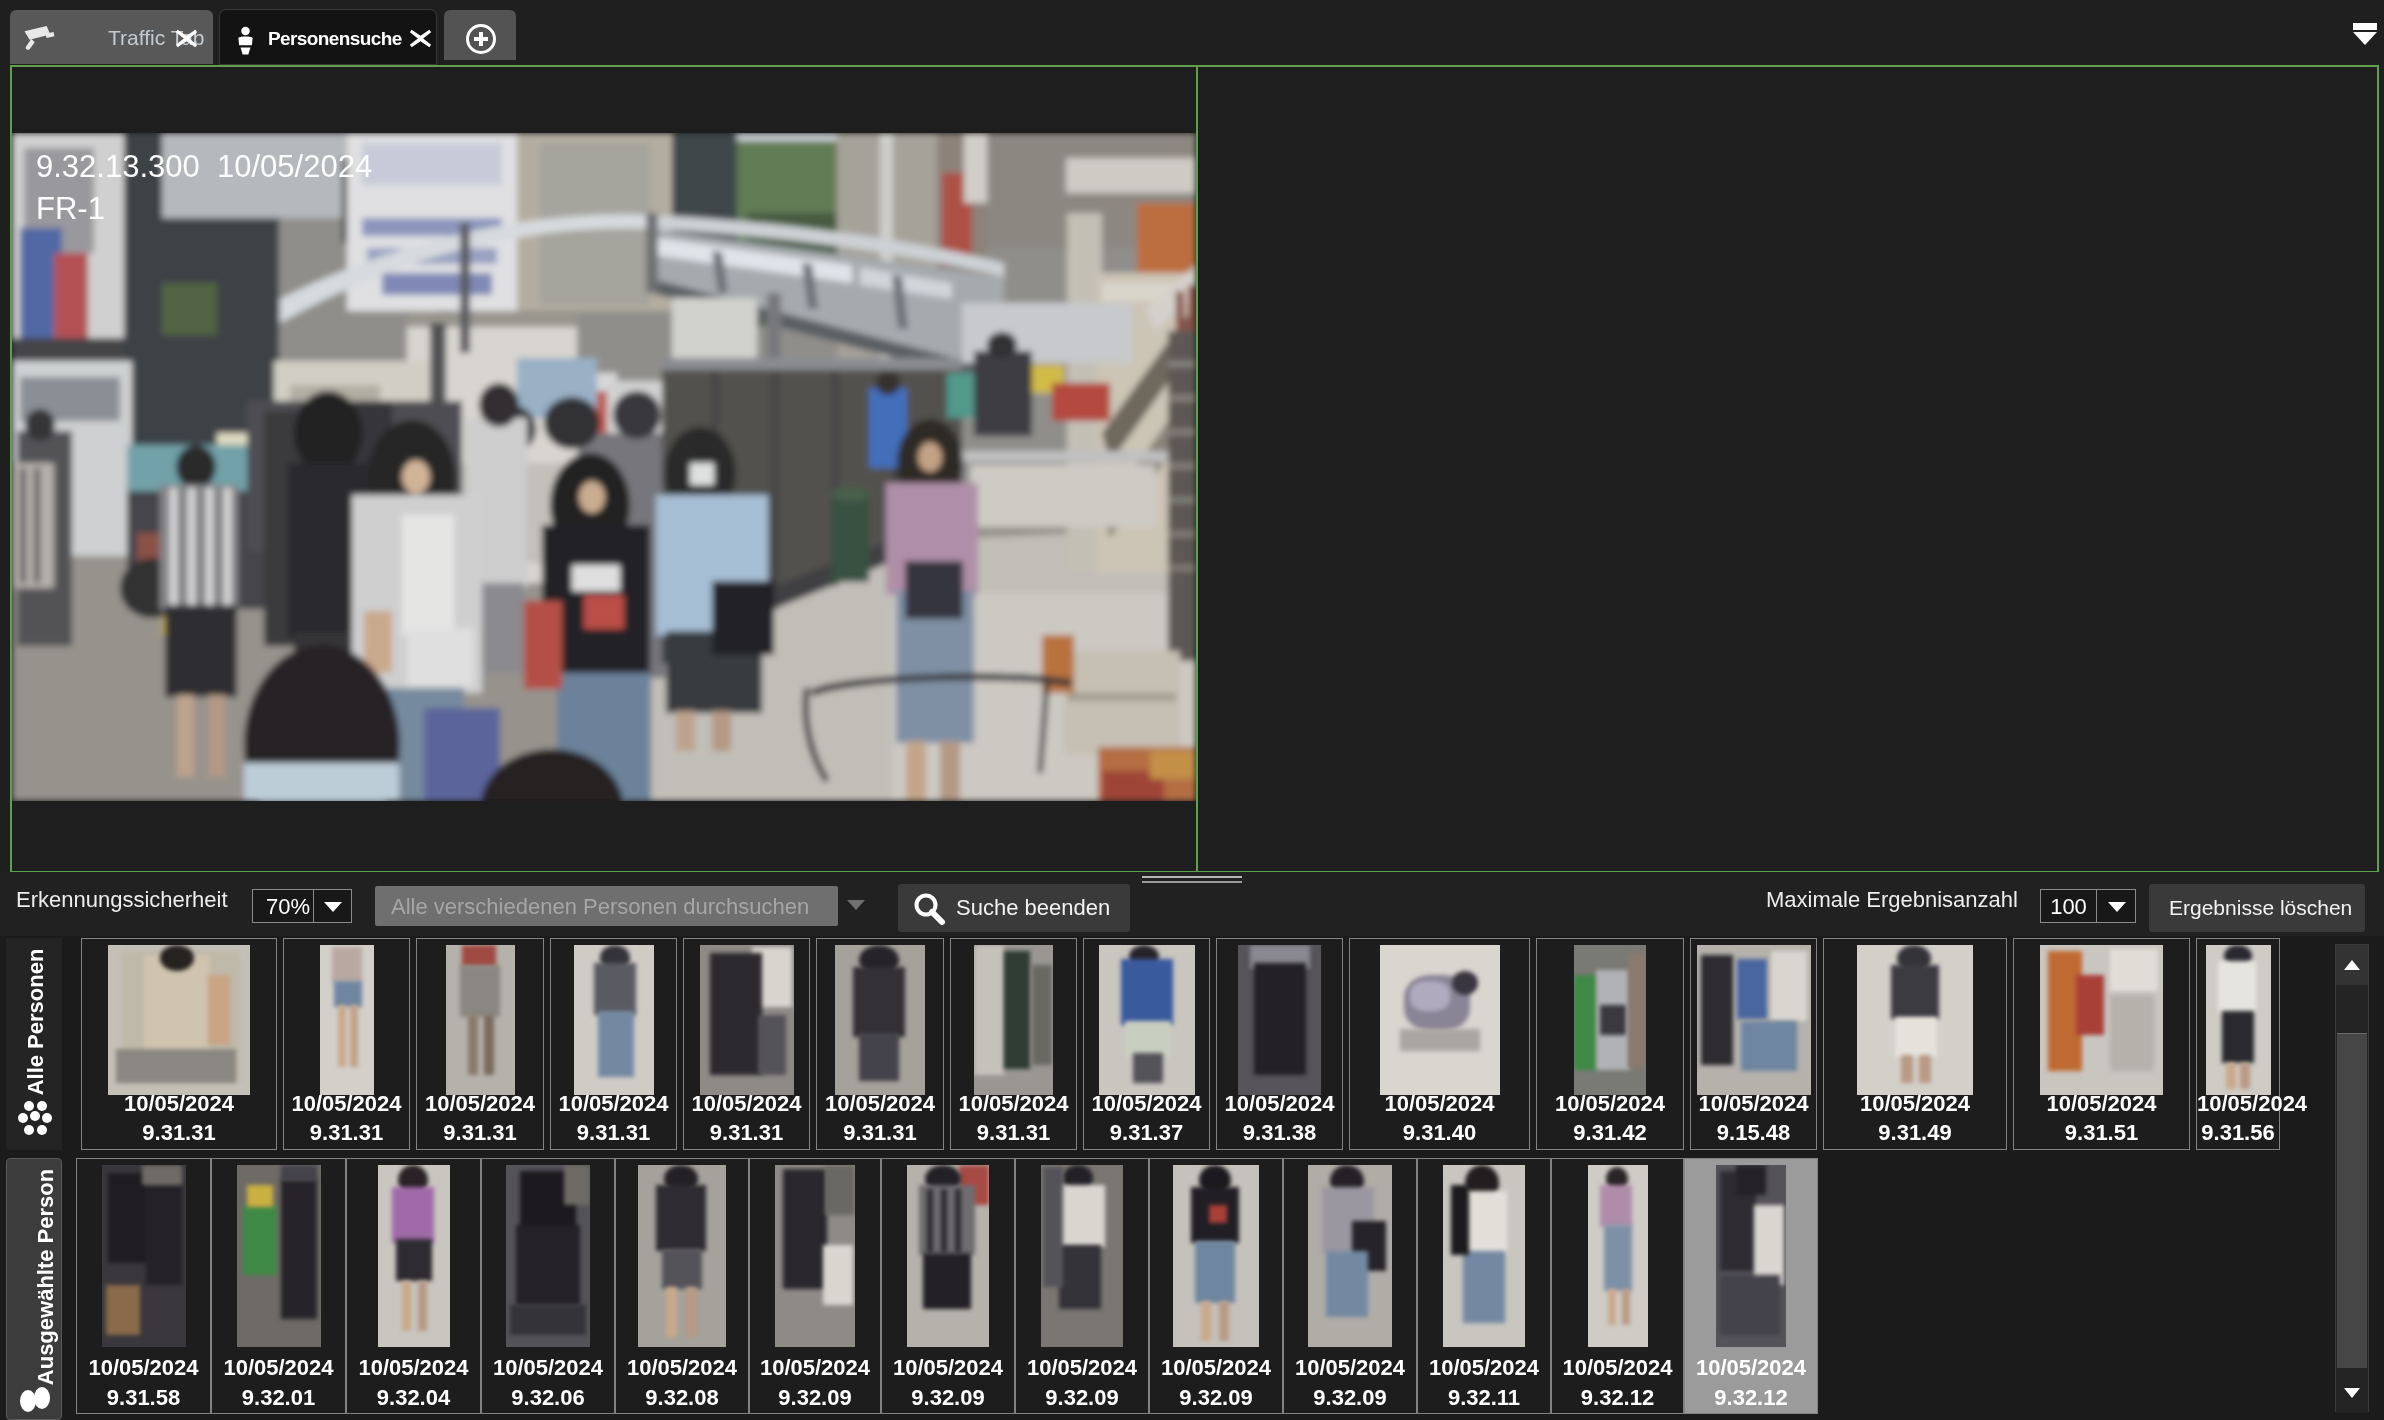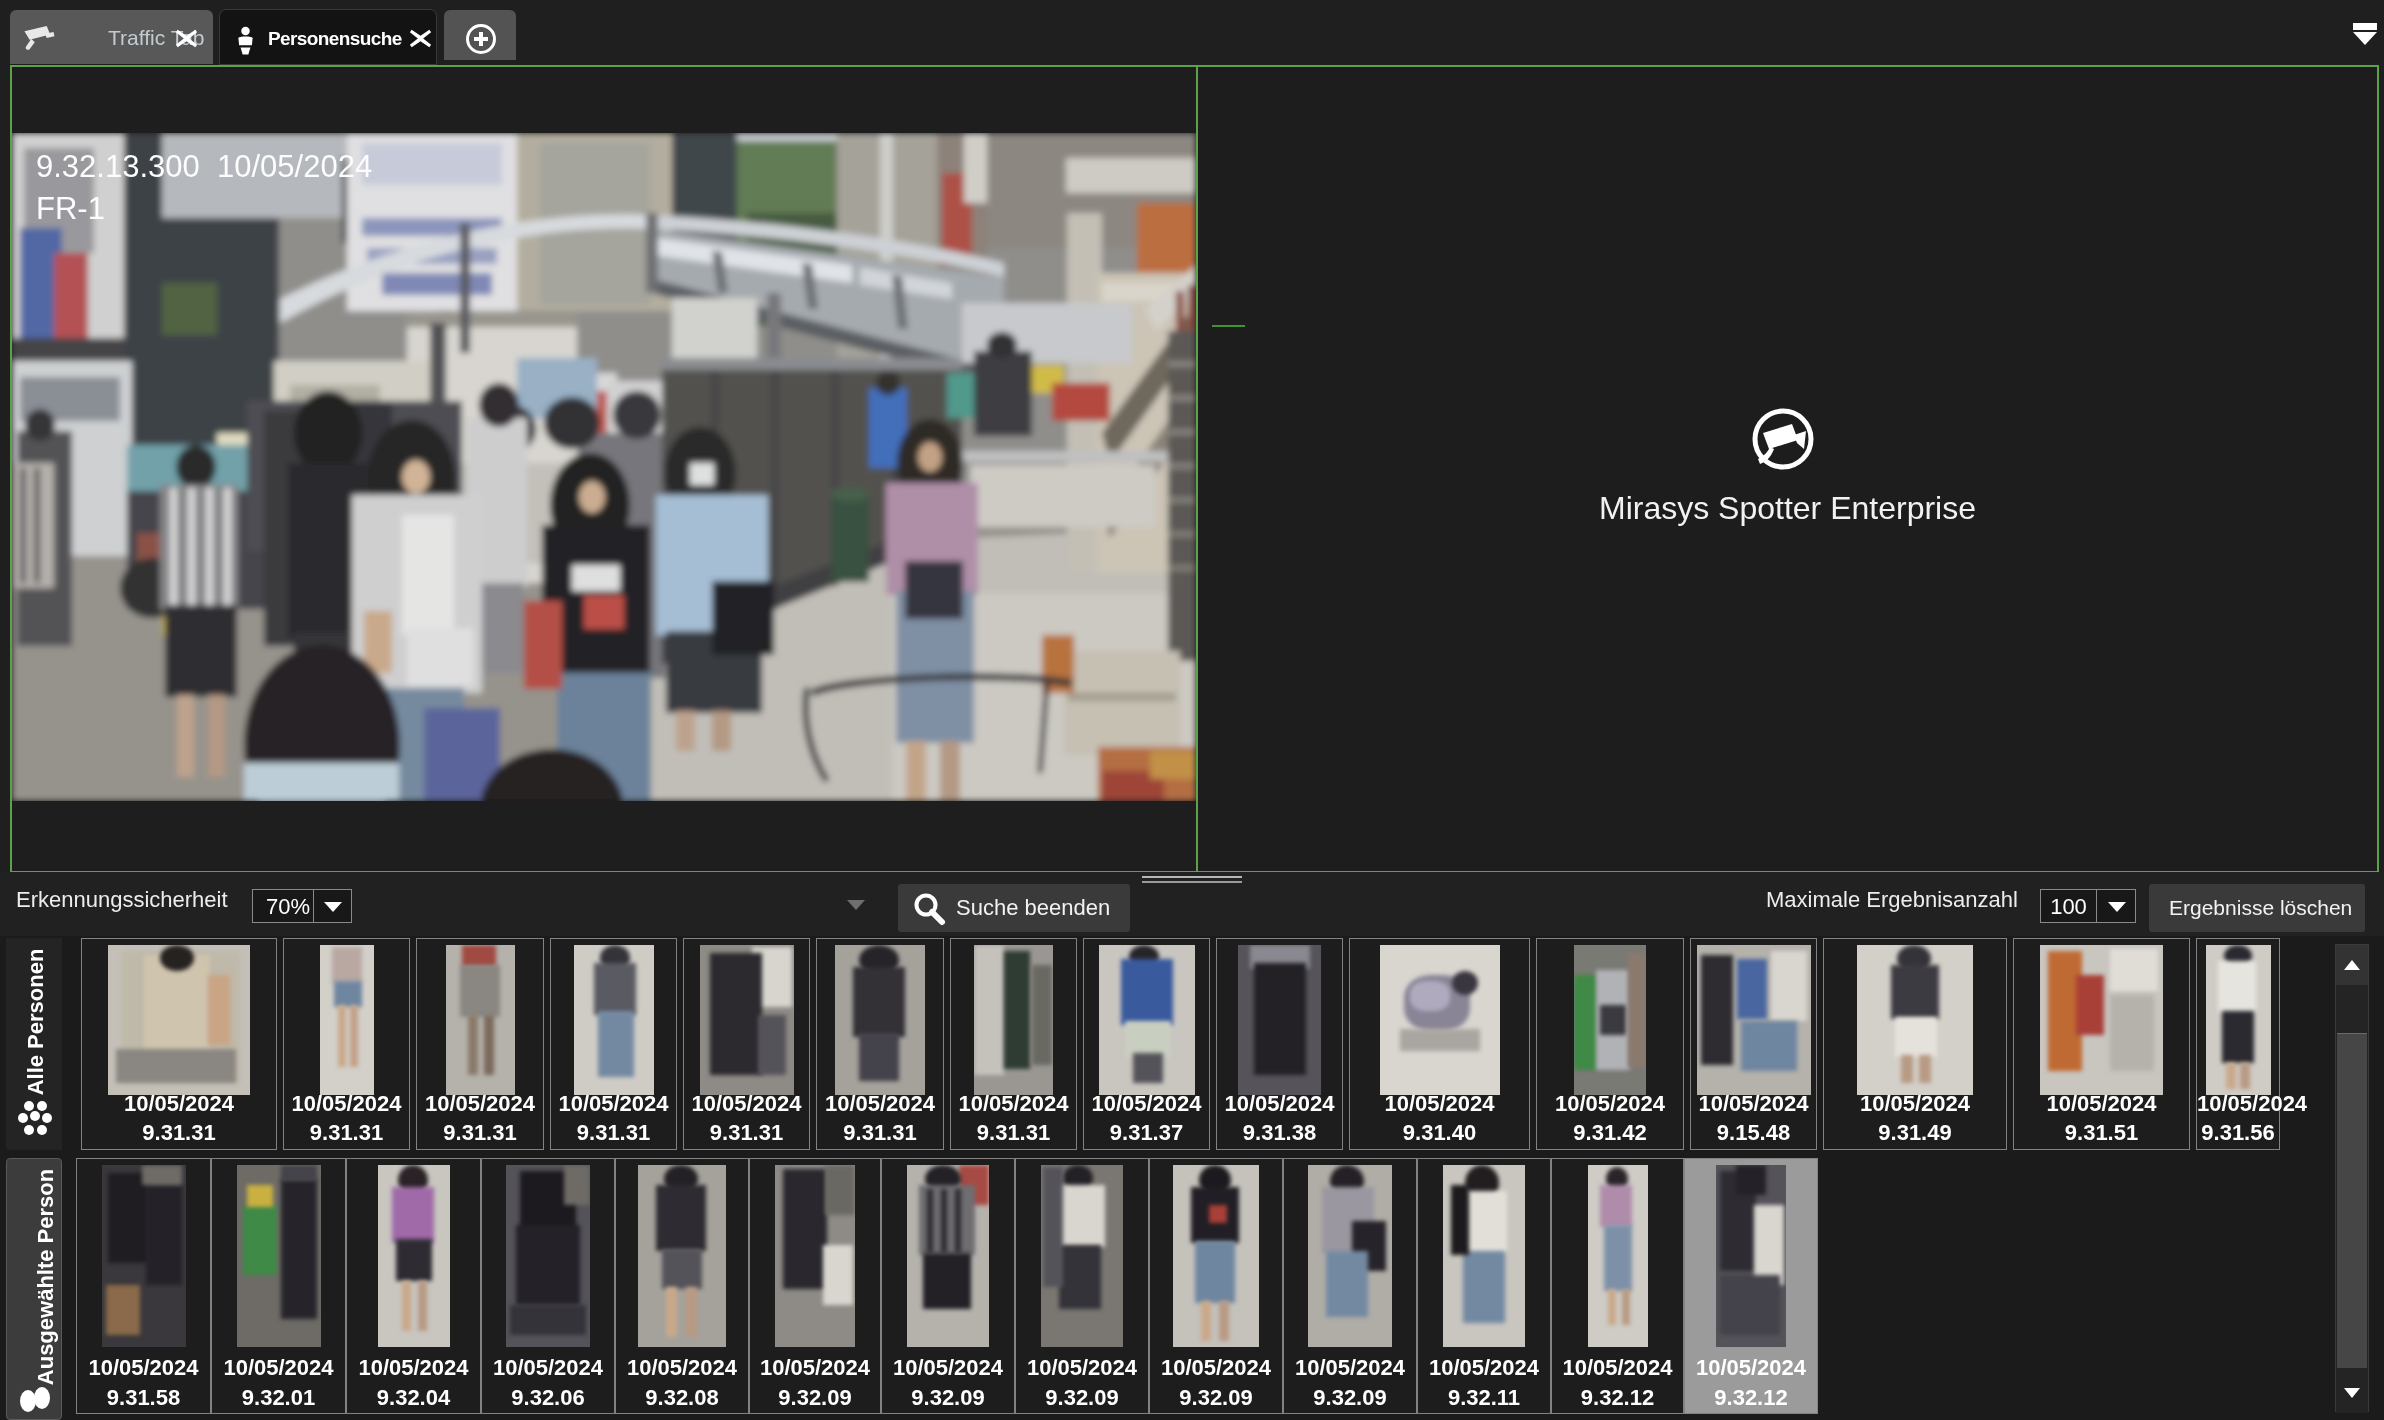--- a/index.html
+++ b/index.html
@@ -278,43 +278,34 @@
     <path d="M795 555 C790 590 800 625 815 648" stroke="#2e2e33" stroke-width="6" fill="none"></path>
     <path d="M1035 548 L1028 640" stroke="#2e2e33" stroke-width="5" fill="none"></path>
     <rect x="0" y="0" width="1184" height="668" fill="#98948e" opacity="0.10"></rect>
     </g>
 
     <text x="24" y="44" font-family="Liberation Sans,sans-serif" font-size="31" fill="#fdfdfd">9.32.13.300&nbsp;&nbsp;10/05/2024</text>
     <text x="24" y="86" font-family="Liberation Sans,sans-serif" font-size="31" fill="#fdfdfd">FR-1</text>
   </svg>
   </div>
   <div id="vdiv"></div>
-  <div id="rtile">
-    <div class="abs" style="left:14px;top:258px;width:33px;height:2px;background:#3f9430;"></div>
-    <svg class="abs" style="left:552px;top:338px" width="66" height="68" viewBox="0 0 66 68">
-      <circle cx="33" cy="34" r="28" fill="none" stroke="#fff" stroke-width="5"></circle>
-      <g fill="#fff">
-        <path d="M13 28 L42 19 L48 35 L19 44 Z"></path>
-        <path d="M44 30 L56 26 L54 44 L47 38 Z"></path>
-        <path d="M24 44 C21 52 16 57 10 59 L8 54 C14 51 18 47 20 42 Z"></path>
-      </g>
-    </svg>
-    <div class="abs" style="left:0;width:1179px;top:423px;text-align:center;color:#f2f2f2;font-size:32px;">Mirasys Spotter Enterprise</div>
-  </div>
 </div>
 
 <div id="tb">
   <div class="abs" style="left:1142px;top:4px;width:100px;height:2px;background:#b5b5b5;"></div>
   <div class="abs" style="left:1142px;top:9px;width:100px;height:2px;background:#9a9a9a;"></div>
   <span class="abs" style="left:16px;top:15px;">Erkennungssicherheit</span>
   <div class="box" style="left:252px;width:72px;text-align:center;padding-top:4px;font-size:22px;">70%</div>
   <div class="box" style="left:313px;width:39px;">
     <svg class="abs" style="left:9px;top:11px" width="20" height="12" viewBox="0 0 20 12">
           <path d="M1 1 L19 1 L10 11 Z" fill="#fff"></path>
         </svg>
+  </div>
+  <div class="abs" style="left:375px;top:14px;width:463px;height:40px;background:#6f6f6f;border-radius:2px;color:#a6a6a6;font-size:24px;">
+    <span class="abs" style="left:16px;top:8px;white-space:nowrap;font-size:22px;">Alle verschiedenen Personen durchsuchen</span>
   </div>
   <svg class="abs" style="left:846px;top:27px" width="20" height="12" viewBox="0 0 20 12">
         <path d="M1 1 L19 1 L10 11 Z" fill="#6f6f6f"></path>
       </svg>
   <div class="btn" style="left:898px;width:232px;">
     <svg class="abs" style="left:13px;top:7px" width="36" height="36" viewBox="0 0 36 36">
       <circle cx="15" cy="14" r="9.5" fill="none" stroke="#fff" stroke-width="4"></circle>
       <path d="M21 21 L31 31" stroke="#fff" stroke-width="6" stroke-linecap="round"></path>
     </svg>
     <span class="abs" style="left:58px;top:11px;">Suche beenden</span>

